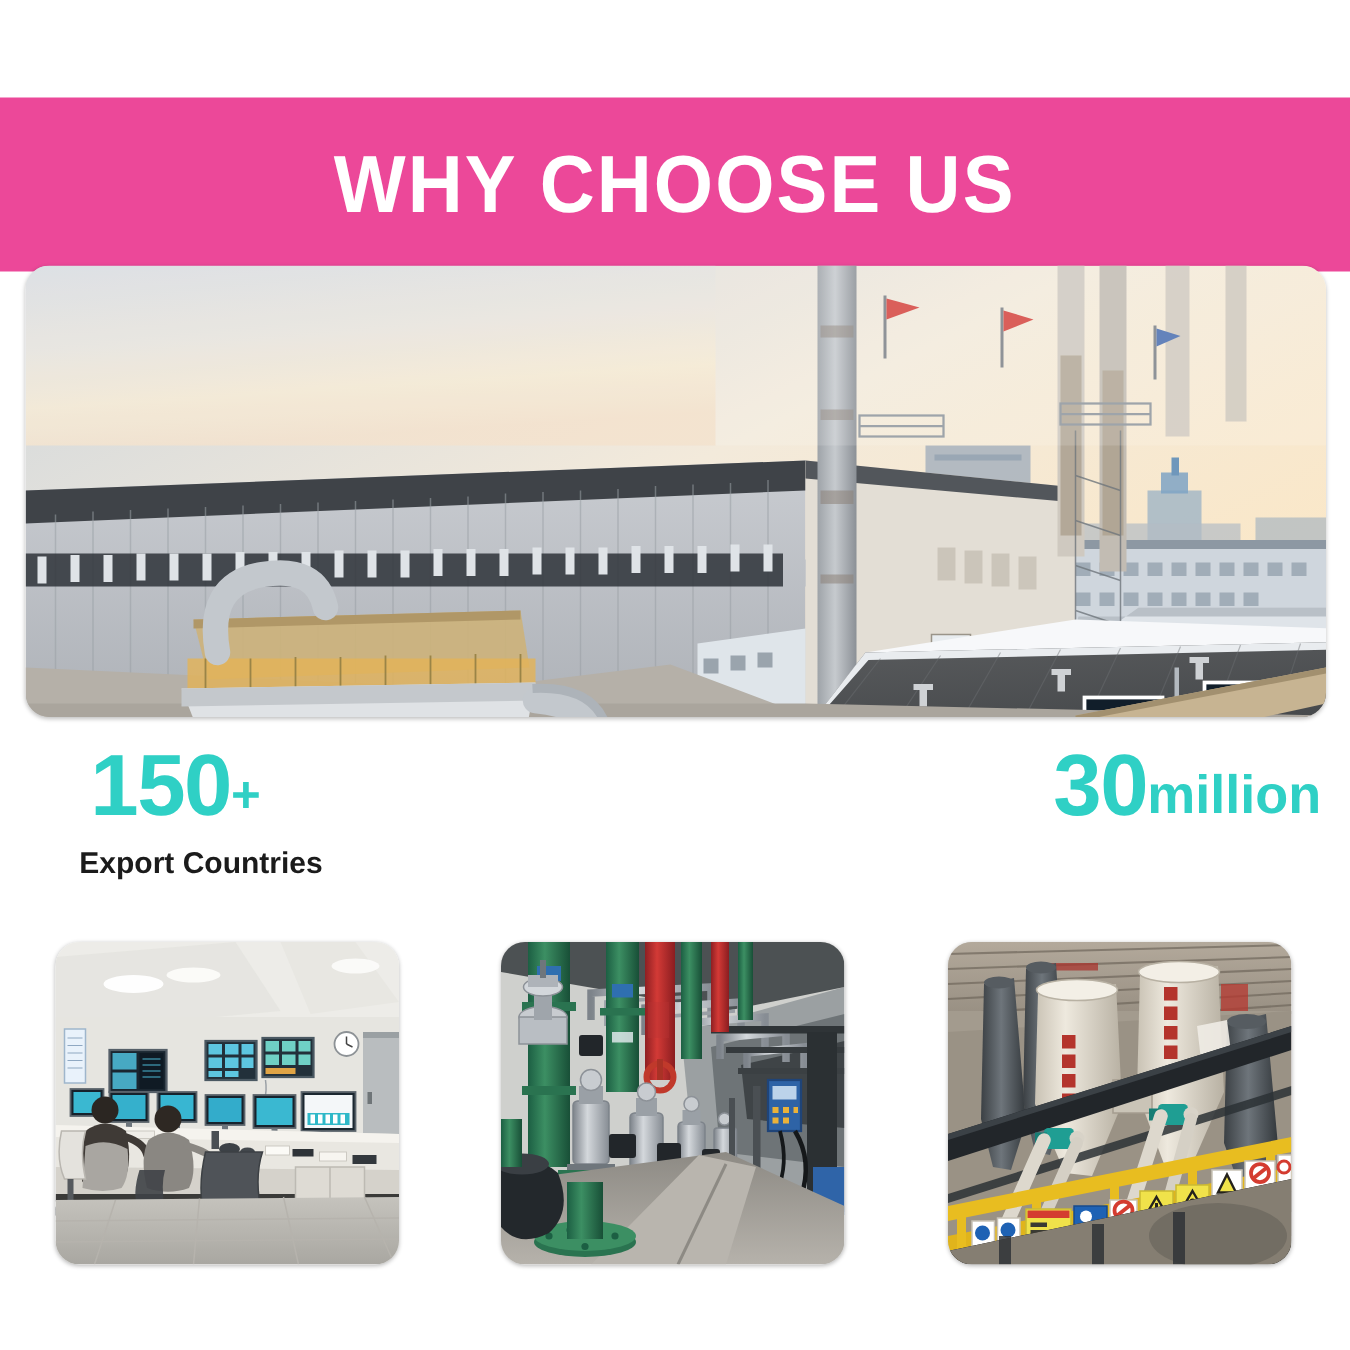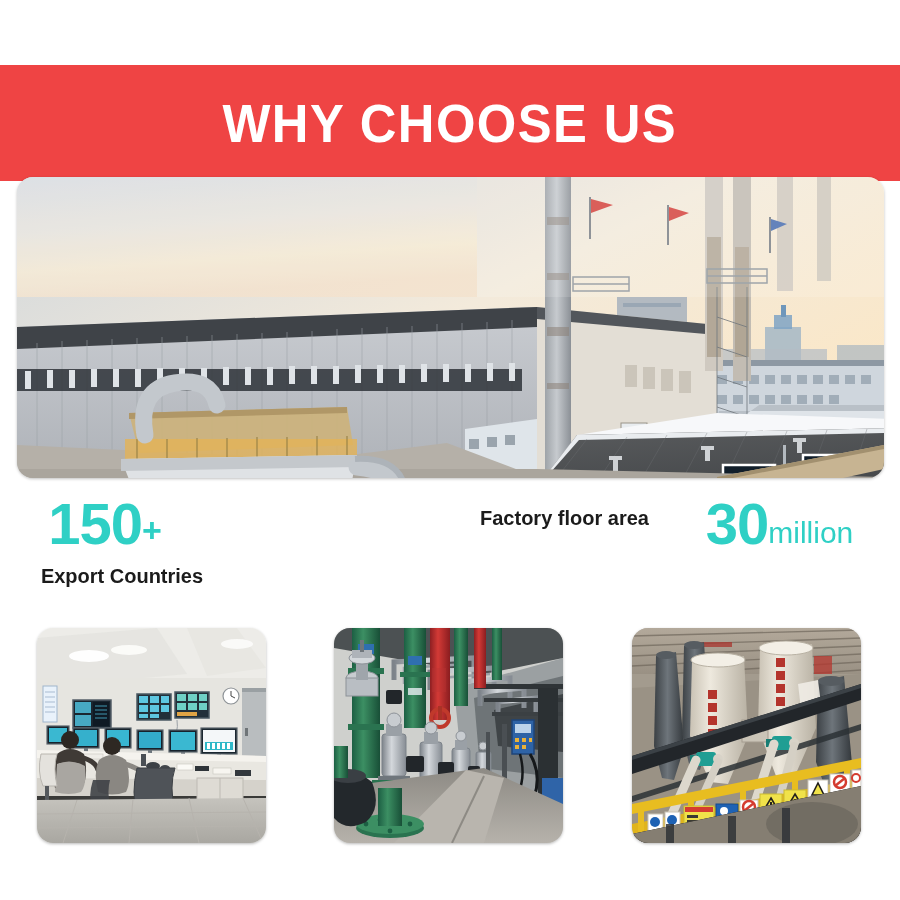--- a/index.html
+++ b/index.html
@@ -16,21 +16,21 @@
     position: relative;
   }
 
   
   .banner {
     position: absolute;
     left: 0;
     top: 65px;
     width: 900px;
     height: 116px;
-    background: #ef4444;
+    background: #ec4899;
     display: flex;
     align-items: center;
     justify-content: center;
   }
   .banner-title {
     color: #ffffff;
     font-size: 54px;
     font-weight: 700;
     letter-spacing: 1.5px;
     font-family: "Liberation Sans", sans-serif;
@@ -48,40 +48,40 @@
     height: 301px;
     border-radius: 16px;
     overflow: hidden;
     box-shadow: 0 1px 3px rgba(0,0,0,.25);
   }
   .hero svg, .thumb svg { display: block; width: 100%; height: 100%; }
 
   
   .stats {
     position: absolute;
-    left: 0;
+    left: 12px;
     top: 495px;
     width: 820px;
     height: 110px;
   }
   .stat {
     position: absolute;
     text-align: center;
   }
   .stat-value {
     color: #2fd0c5;
     line-height: 1;
     white-space: nowrap;
     font-family: "Liberation Sans", sans-serif;
     font-weight: 700;
   }
   .stat-num { font-size: 58px; letter-spacing: -1px; }
   .stat-suffix-plus { font-size: 34px; font-weight: 700; vertical-align: 2px; }
   .stat-suffix-unit { font-size: 26px; font-weight: 700; vertical-align: 2px; }
-  .stat-suffix-word { font-size: 30px; font-weight: 400; vertical-align: 1px; }
+  .stat-suffix-word { font-size: 36px; font-weight: 700; vertical-align: 1px; }
   .sup { font-size: 0.62em; vertical-align: super; }
   .stat-label {
     color: #1b1b1b;
     font-size: 20px;
     font-weight: 600;
     margin-top: 12px;
     white-space: nowrap;
     font-family: "Liberation Sans", sans-serif;
     padding-left: 34px;
   }
@@ -439,21 +439,20 @@
 
   <div class="stat stat-1">
     <div class="stat-value"><span class="stat-num">150</span><span class="stat-suffix-plus">+</span></div>
     <div class="stat-label">Export Countries</div>
   </div>
 
   <div class="stat stat-2">
   </div>
 
   <div class="stat stat-3">
-    <div class="stat-label">Factory floor area</div>
   </div>
 
   <div class="stat stat-4">
     <div class="stat-value"><span class="stat-num">30</span><span class="stat-suffix-word">million</span></div>
   </div>
 
 </div>
 
 <div class="thumb thumb-1">
   <svg viewBox="0 0 229 215" preserveAspectRatio="none">

